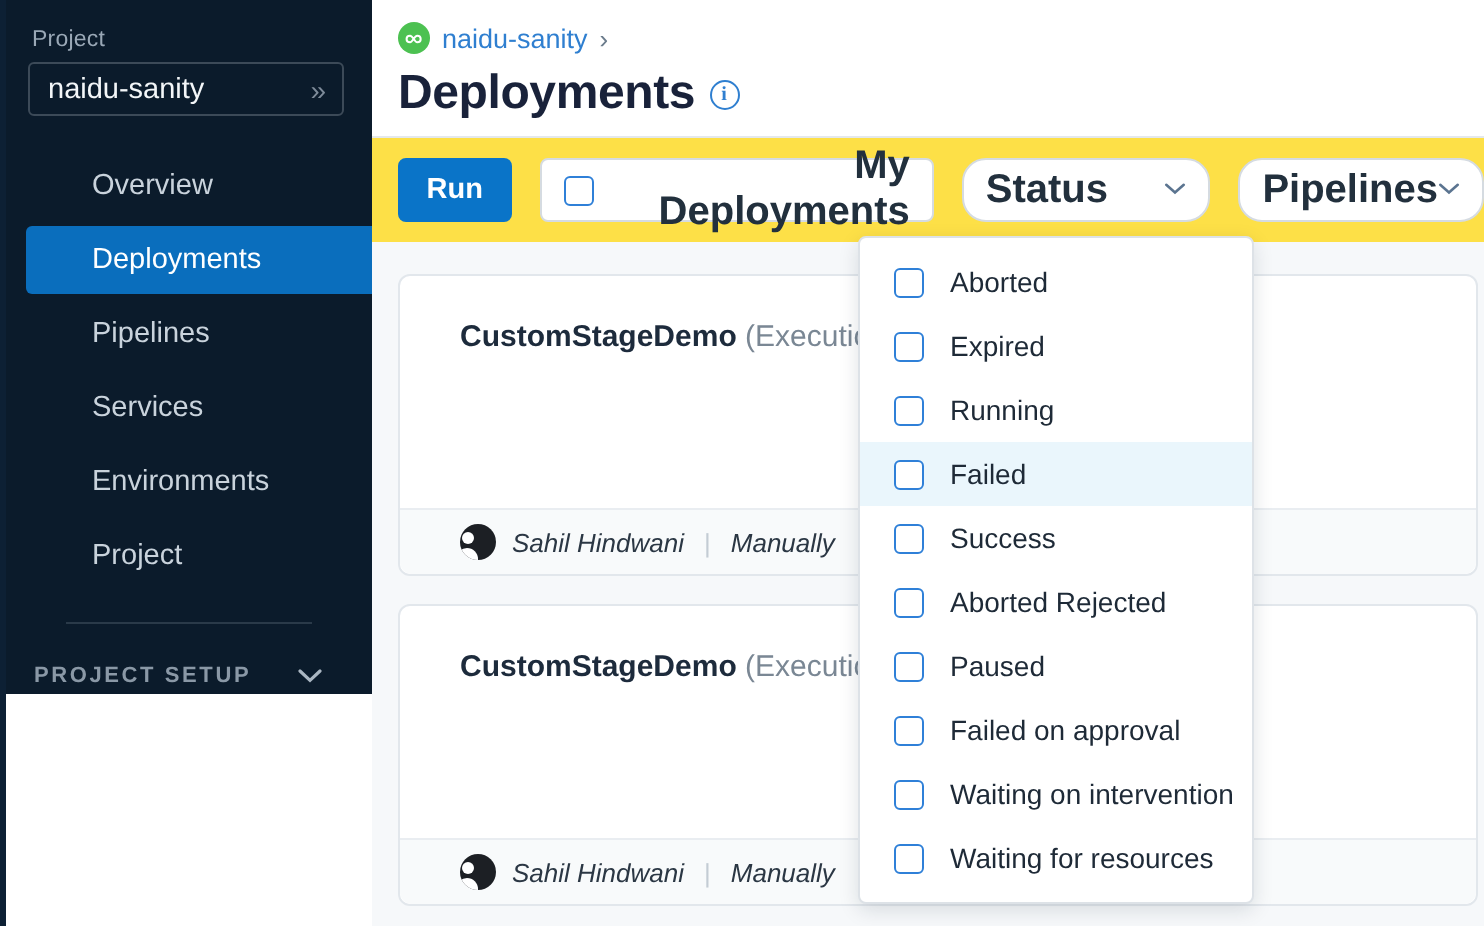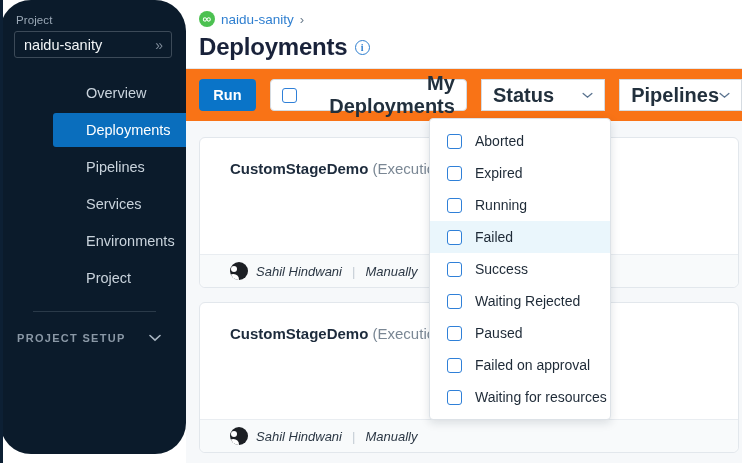--- a/index.html
+++ b/index.html
@@ -6,26 +6,25 @@
   html, body {
     width: 742px; height: 463px;
     font-family: "Liberation Sans", sans-serif;
     overflow: hidden;
     background: #ffffff;
   }
   #app { position: relative; width: 742px; height: 463px; display: flex; }
 
   
   .sidebar {
-    width: 186px; height: 454px;
+    width: 186px; height: 347px;
     background: #0b1b2b;
     flex: 0 0 186px;
     position: relative;
     padding-top: 14px;
-    border-radius: 31px;
   }
   .sidebar-accent {
     position: absolute; left: 0; top: 0; width: 3px; height: 463px;
     background: #0d2034;
   }
   .project-label {
     color: #9aa8b6; font-size: 11.5px; padding: 0 0 5px 16px; letter-spacing: .1px;
   }
   .project-select {
     margin: 0 14px 0 14px;
@@ -34,21 +33,21 @@
     border-radius: 3px;
     display: flex; align-items: center;
     padding: 0 8px 0 9px;
     justify-content: space-between;
     background: transparent;
     cursor: pointer;
   }
   .project-select .name { color: #f3f6f8; font-size: 14.5px; }
   .project-select .chev { color: #7e8b99; font-size: 14px; line-height: 1; }
 
-  .nav { margin-top: 18px; padding-left: 40px; }
+  .nav { margin-top: 18px; }
   .nav-item {
     height: 34px; display: flex; align-items: center;
     padding-left: 33px;
     color: #c9d3dc; font-size: 14.5px;
     margin: 3px 0 3px 13px;
     border-radius: 3px 0 0 3px;
     cursor: pointer;
     white-space: nowrap;
   }
   .nav-item.active { background: #0a6ebd; color: #ffffff; margin-left: 13px; width: 100%; }
@@ -84,21 +83,21 @@
   .page-title { font-size: 24px; font-weight: bold; color: #19223a; letter-spacing: -.2px; }
   .info-icon {
     width: 15px; height: 15px; border-radius: 50%;
     border: 1.6px solid #2f7fd0; color: #2f7fd0;
     font-size: 10px; font-weight: bold;
     display: inline-flex; align-items: center; justify-content: center;
     font-family: "Liberation Serif", serif; cursor: pointer;
   }
 
   .toolbar {
-    background: #f97316; height: 52px;
+    background: #fde047; height: 52px;
     display: flex; align-items: center; gap: 14px;
     padding-left: 13px;
   }
   .run-btn {
     background: #0a74c8; color: #ffffff;
     font-size: 14.5px; font-weight: bold;
     border: none; border-radius: 4px;
     height: 32px; width: 60px; cursor: pointer;
   }
   .filter-pill {
@@ -108,21 +107,21 @@
     padding: 0 11px; cursor: pointer;
   }
   .pill-label { font-size: 20px; color: #22303d; font-weight: bold; text-align: right; }
   .cbx {
     width: 15px; height: 15px; border-radius: 3px;
     border: 1.6px solid #2f80d8; background: #ffffff;
     flex: 0 0 15px;
   }
   .dd-pill {
     height: 32px; background: #ffffff;
-    border: 1px solid #d5dbe1; border-radius: 0;
+    border: 1px solid #d5dbe1; border-radius: 12px;
     display: flex; align-items: center; justify-content: space-between;
     cursor: pointer;
   }
   .dd-pill .chev { color: #5b7490; font-size: 11px; }
   #status-filter { width: 130px; padding: 0 11px; }
   #pipelines-filter { width: 125px; padding: 0 11px; }
 
   
   .cards { padding: 16px 0 0 13px; }
   .card {
@@ -146,21 +145,21 @@
     align-items: flex-end; justify-content: center; overflow: hidden;
   }
   .avatar .head { width: 6px; height: 6px; border-radius: 50%; background: #ffffff; position: relative; top: -8px; }
   .avatar .body { width: 11px; height: 6px; border-radius: 6px 6px 0 0; background: #ffffff; position: relative; left: -8.5px; top: 0px; }
   .foot-text { font-size: 13px; color: #2b3744; font-style: italic; }
   .foot-divider { color: #c4ccd4; font-size: 13px; padding: 0 2px; }
 
   
   .menu {
     position: absolute; left: 243px; top: 118px;
-    width: 182px; background: #ffffff;
+    width: 198px; background: #ffffff;
     border: 1px solid #dde2e7; border-radius: 4px;
     box-shadow: 0 3px 10px rgba(16,30,48,.13);
     padding: 6px 0 6px 0;
     z-index: 50;
   }
   .menu-item {
     height: 32px; display: flex; align-items: center; gap: 13px;
     padding-left: 17px; cursor: pointer;
   }
   .menu-item.hover { background: #eaf6fc; }
@@ -313,29 +312,33 @@
         <div class="menu-item hover">
           <span class="cbx"></span>
           <span class="lbl">Failed</span>
         </div>
         <div class="menu-item">
           <span class="cbx"></span>
           <span class="lbl">Success</span>
         </div>
         <div class="menu-item">
           <span class="cbx"></span>
-          <span class="lbl">Waiting Rejected</span>
+          <span class="lbl">Aborted Rejected</span>
         </div>
         <div class="menu-item">
           <span class="cbx"></span>
           <span class="lbl">Paused</span>
         </div>
         <div class="menu-item">
           <span class="cbx"></span>
           <span class="lbl">Failed on approval</span>
+        </div>
+        <div class="menu-item">
+          <span class="cbx"></span>
+          <span class="lbl">Waiting on intervention</span>
         </div>
         <div class="menu-item">
           <span class="cbx"></span>
           <span class="lbl">Waiting for resources</span>
         </div>
       </div>
 
   </div>
 </div>
 

